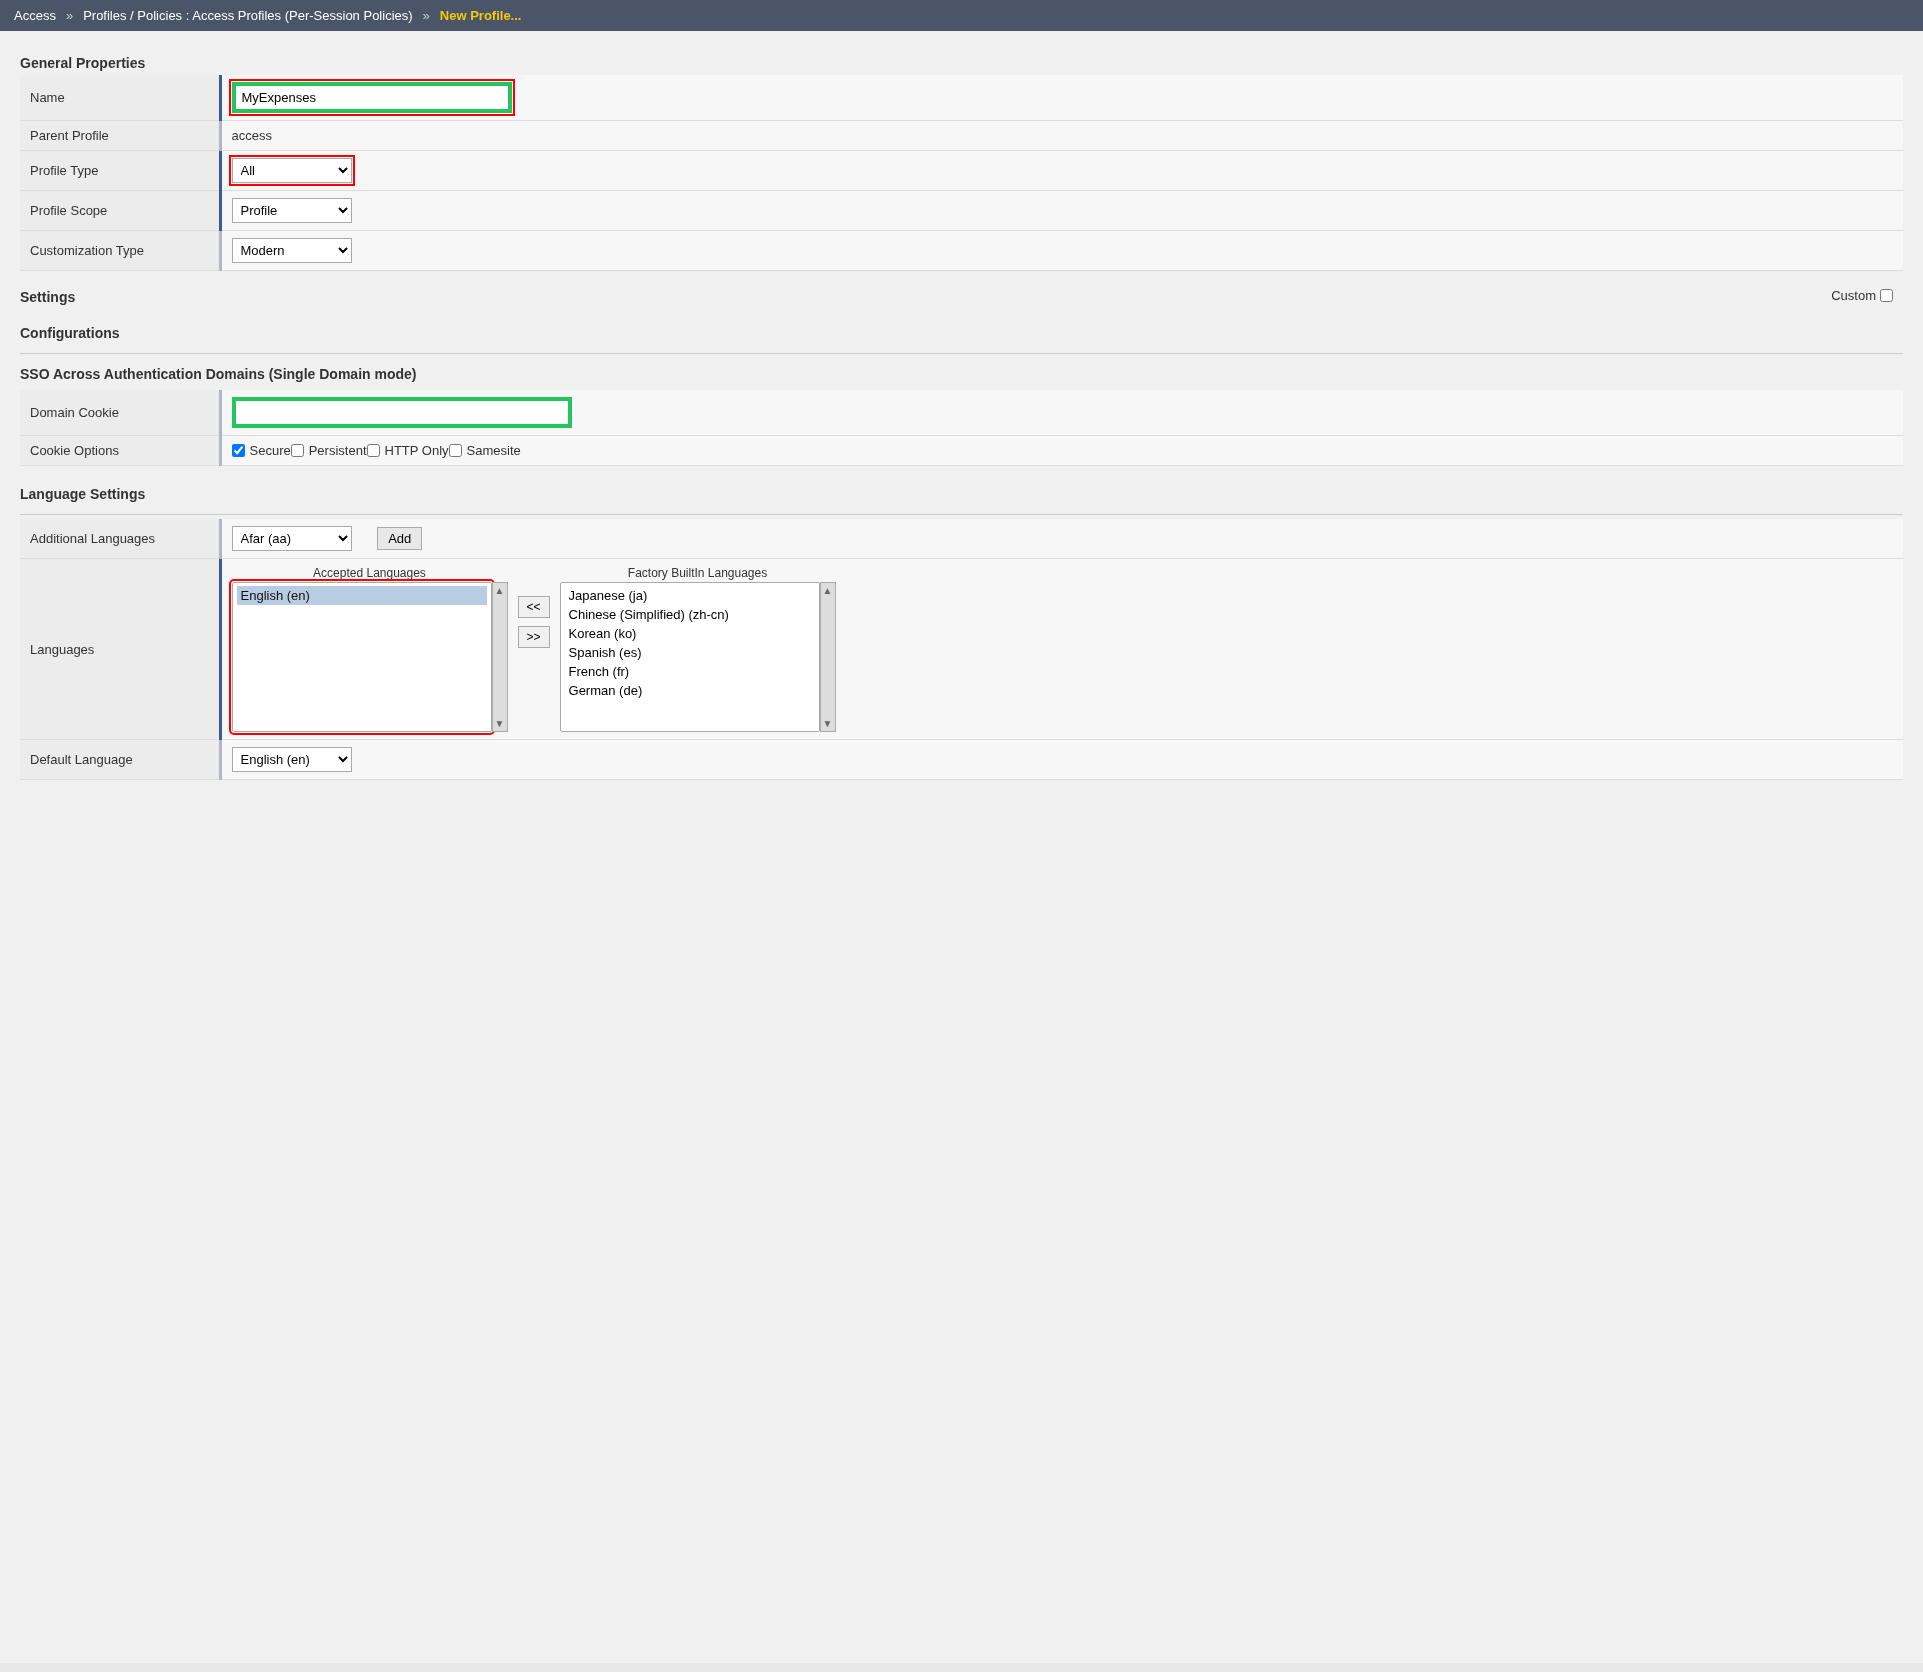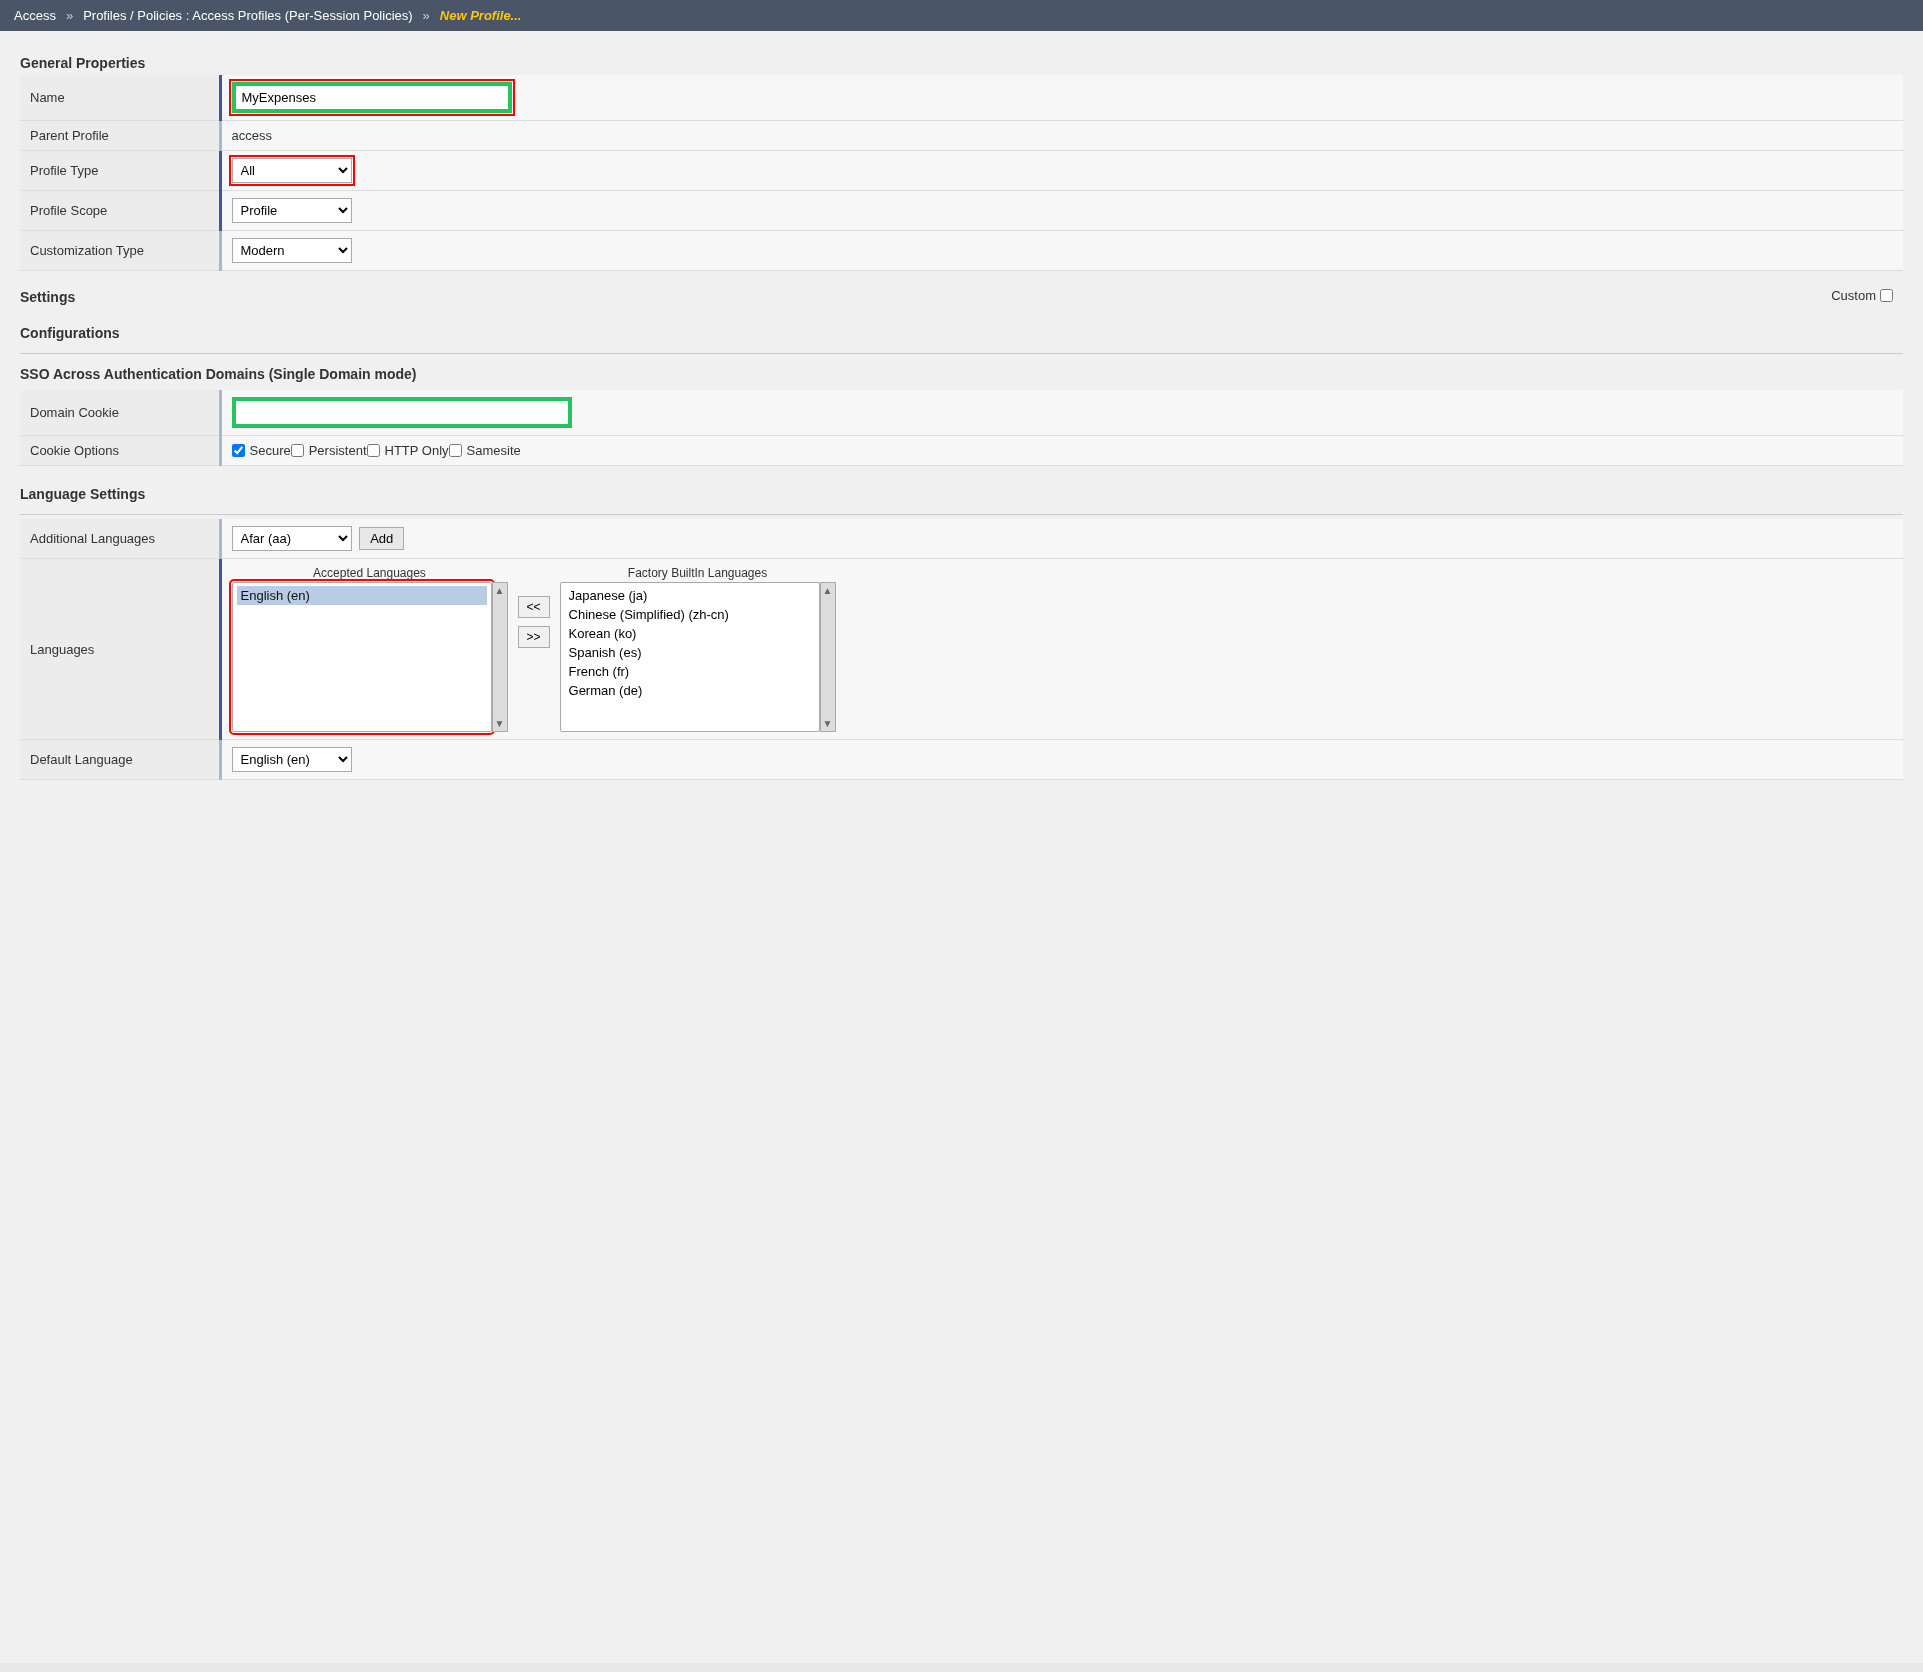--- a/index.html
+++ b/index.html
@@ -10,21 +10,21 @@
       background: #4a5568;
       color: #fff;
       padding: 8px 14px;
       font-size: 13px;
       display: flex;
       align-items: center;
       gap: 6px;
     }
     .header-bar .breadcrumb-link { color: #fff; }
     .header-bar .breadcrumb-sep { color: #ccc; margin: 0 4px; }
-    .header-bar .breadcrumb-current { color: #f6c90e; font-weight: bold; font-style: italic; }
+    .header-bar .breadcrumb-current { color: #f6c90e; font-weight: bold; }
 
     
     .content { background: #f0f0f0; padding: 16px 20px; min-height: calc(100vh - 40px); }
 
     
     .section-title {
       font-weight: bold;
       font-size: 14px;
       margin-bottom: 0;
       padding: 8px 0 4px 0;
@@ -161,21 +161,21 @@
       padding: 2px;
       cursor: pointer;
     }
 
     .add-btn {
       border: 1px solid #aaa;
       background: #e8e8e8;
       padding: 3px 10px;
       font-size: 13px;
       cursor: pointer;
-      margin-left: 4px;
+      margin-left: 22px;
     }
   </style>
 </head>
 <body>
 
 <div class="header-bar">
   <span class="breadcrumb-link">Access</span>
   <span class="breadcrumb-sep">»</span>
   <span class="breadcrumb-link">Profiles / Policies : Access Profiles (Per-Session Policies)</span>
   <span class="breadcrumb-sep">»</span>

